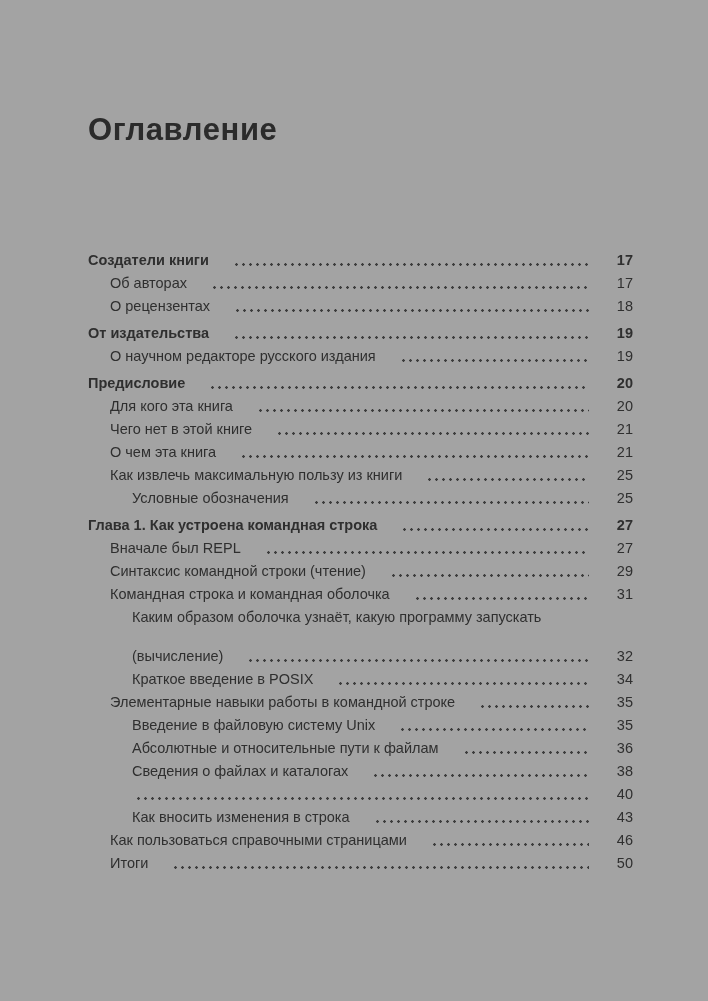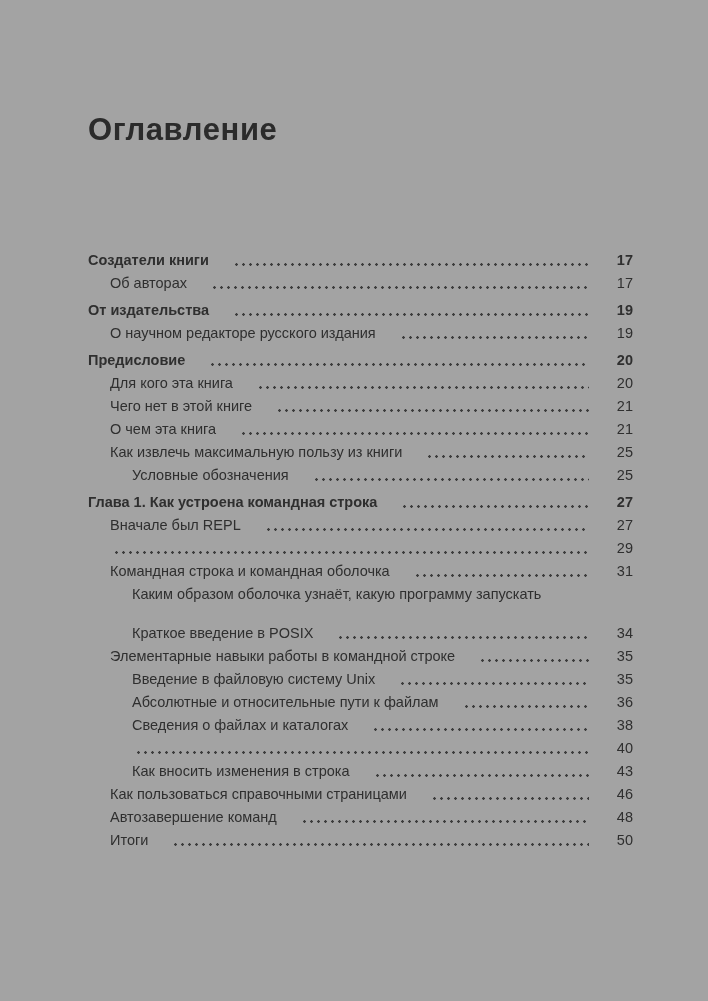--- a/index.html
+++ b/index.html
@@ -86,20 +86,27 @@
           <span class="pagenum">17</span>
         </div>
       </div>
       <div class="row lvl1">
         <div class="line">
           <span class="label">Об авторах</span>
           <span class="leader"></span>
           <span class="pagenum">17</span>
         </div>
       </div>
+      <div class="row lvl1">
+        <div class="line">
+          <span class="label">О рецензентах</span>
+          <span class="leader"></span>
+          <span class="pagenum">18</span>
+        </div>
+      </div>
       <div class="row lvl0 bold group">
         <div class="line">
           <span class="label">От издательства</span>
           <span class="leader"></span>
           <span class="pagenum">19</span>
         </div>
       </div>
       <div class="row lvl1">
         <div class="line">
           <span class="label">О научном редакторе русского издания</span>
@@ -158,33 +165,39 @@
       </div>
       <div class="row lvl1">
         <div class="line">
           <span class="label">Вначале был REPL</span>
           <span class="leader"></span>
           <span class="pagenum">27</span>
         </div>
       </div>
       <div class="row lvl1">
         <div class="line">
+          <span class="label">Синтаксис командной строки (чтение)</span>
           <span class="leader"></span>
           <span class="pagenum">29</span>
         </div>
       </div>
       <div class="row lvl1">
         <div class="line">
           <span class="label">Командная строка и командная оболочка</span>
           <span class="leader"></span>
           <span class="pagenum">31</span>
         </div>
       </div>
       <div class="row lvl2">
         <div class="line1">Каким образом оболочка узнаёт, какую программу запускать</div>
+        <div class="line">
+          <span class="label">(вычисление)</span>
+          <span class="leader"></span>
+          <span class="pagenum">32</span>
+        </div>
       </div>
       <div class="row lvl2">
         <div class="line">
           <span class="label">Краткое введение в POSIX</span>
           <span class="leader"></span>
           <span class="pagenum">34</span>
         </div>
       </div>
       <div class="row lvl1">
         <div class="line">
@@ -225,27 +238,20 @@
           <span class="label">Как вносить изменения в строка</span>
           <span class="leader"></span>
           <span class="pagenum">43</span>
         </div>
       </div>
       <div class="row lvl1">
         <div class="line">
           <span class="label">Как пользоваться справочными страницами</span>
           <span class="leader"></span>
           <span class="pagenum">46</span>
-        </div>
-      </div>
-      <div class="row lvl1">
-        <div class="line">
-          <span class="label">Автозавершение команд</span>
-          <span class="leader"></span>
-          <span class="pagenum">48</span>
         </div>
       </div>
       <div class="row lvl1">
         <div class="line">
           <span class="label">Итоги</span>
           <span class="leader"></span>
           <span class="pagenum">50</span>
         </div>
       </div>
     </div>

